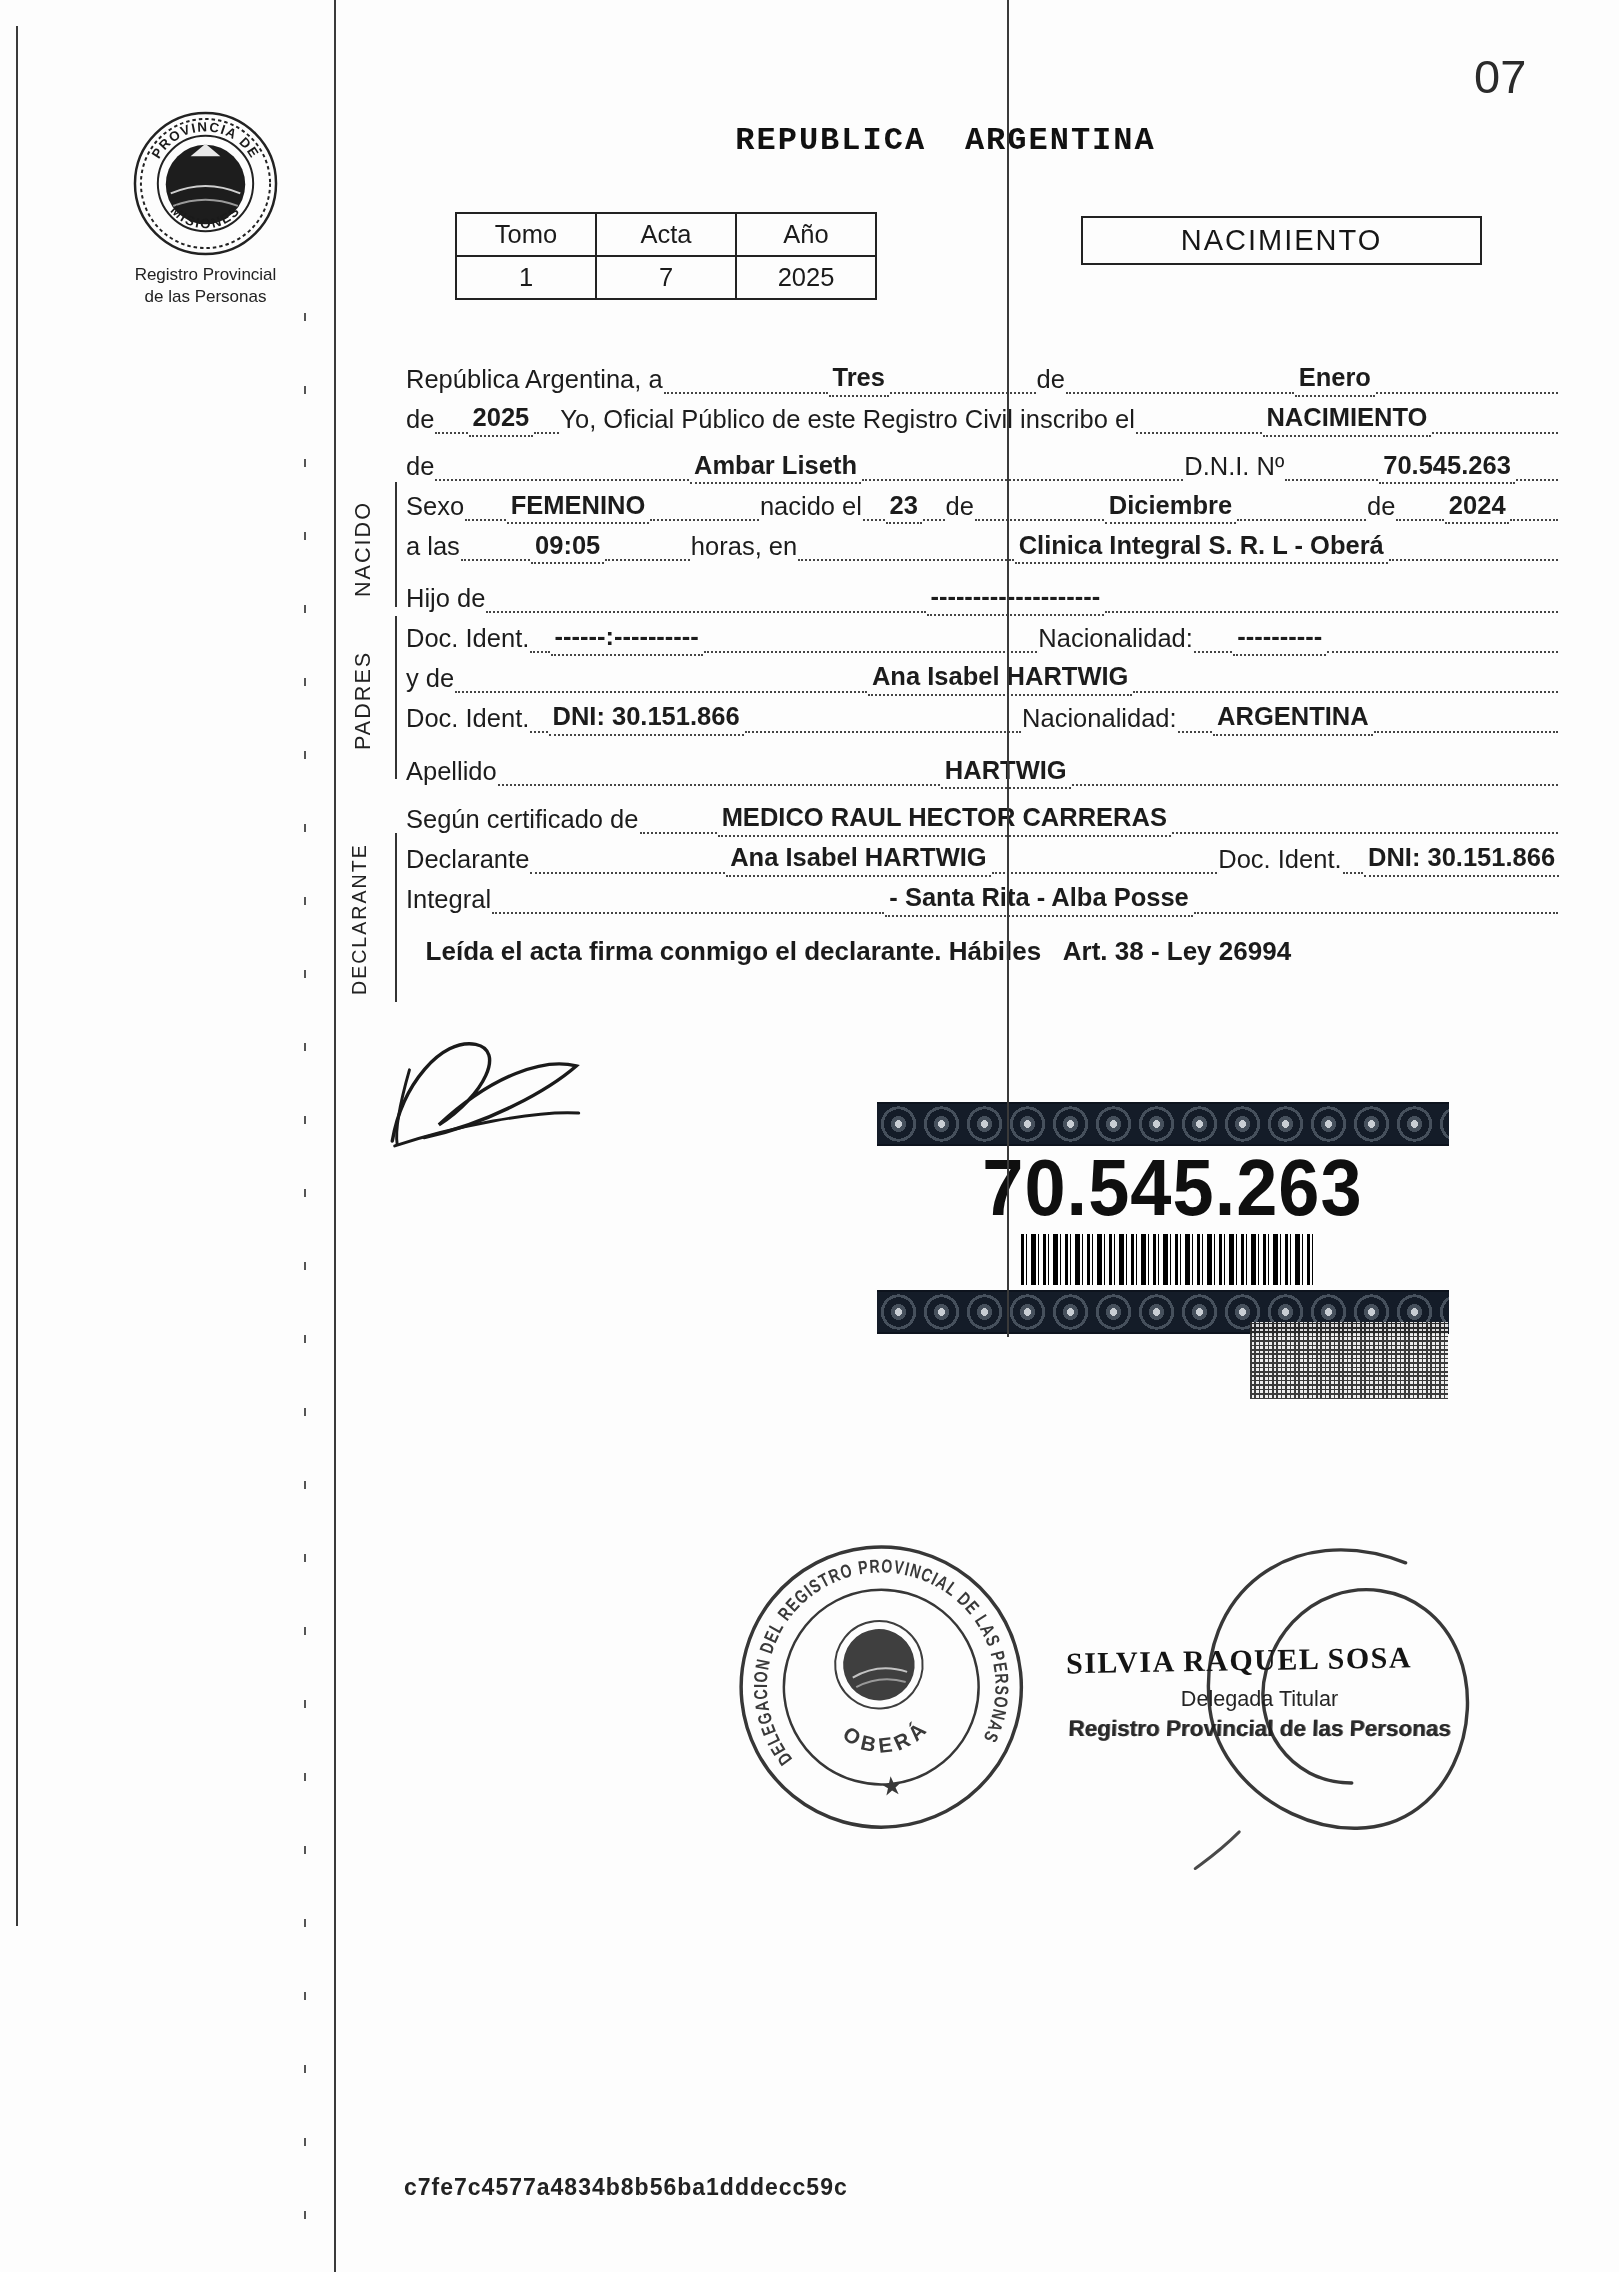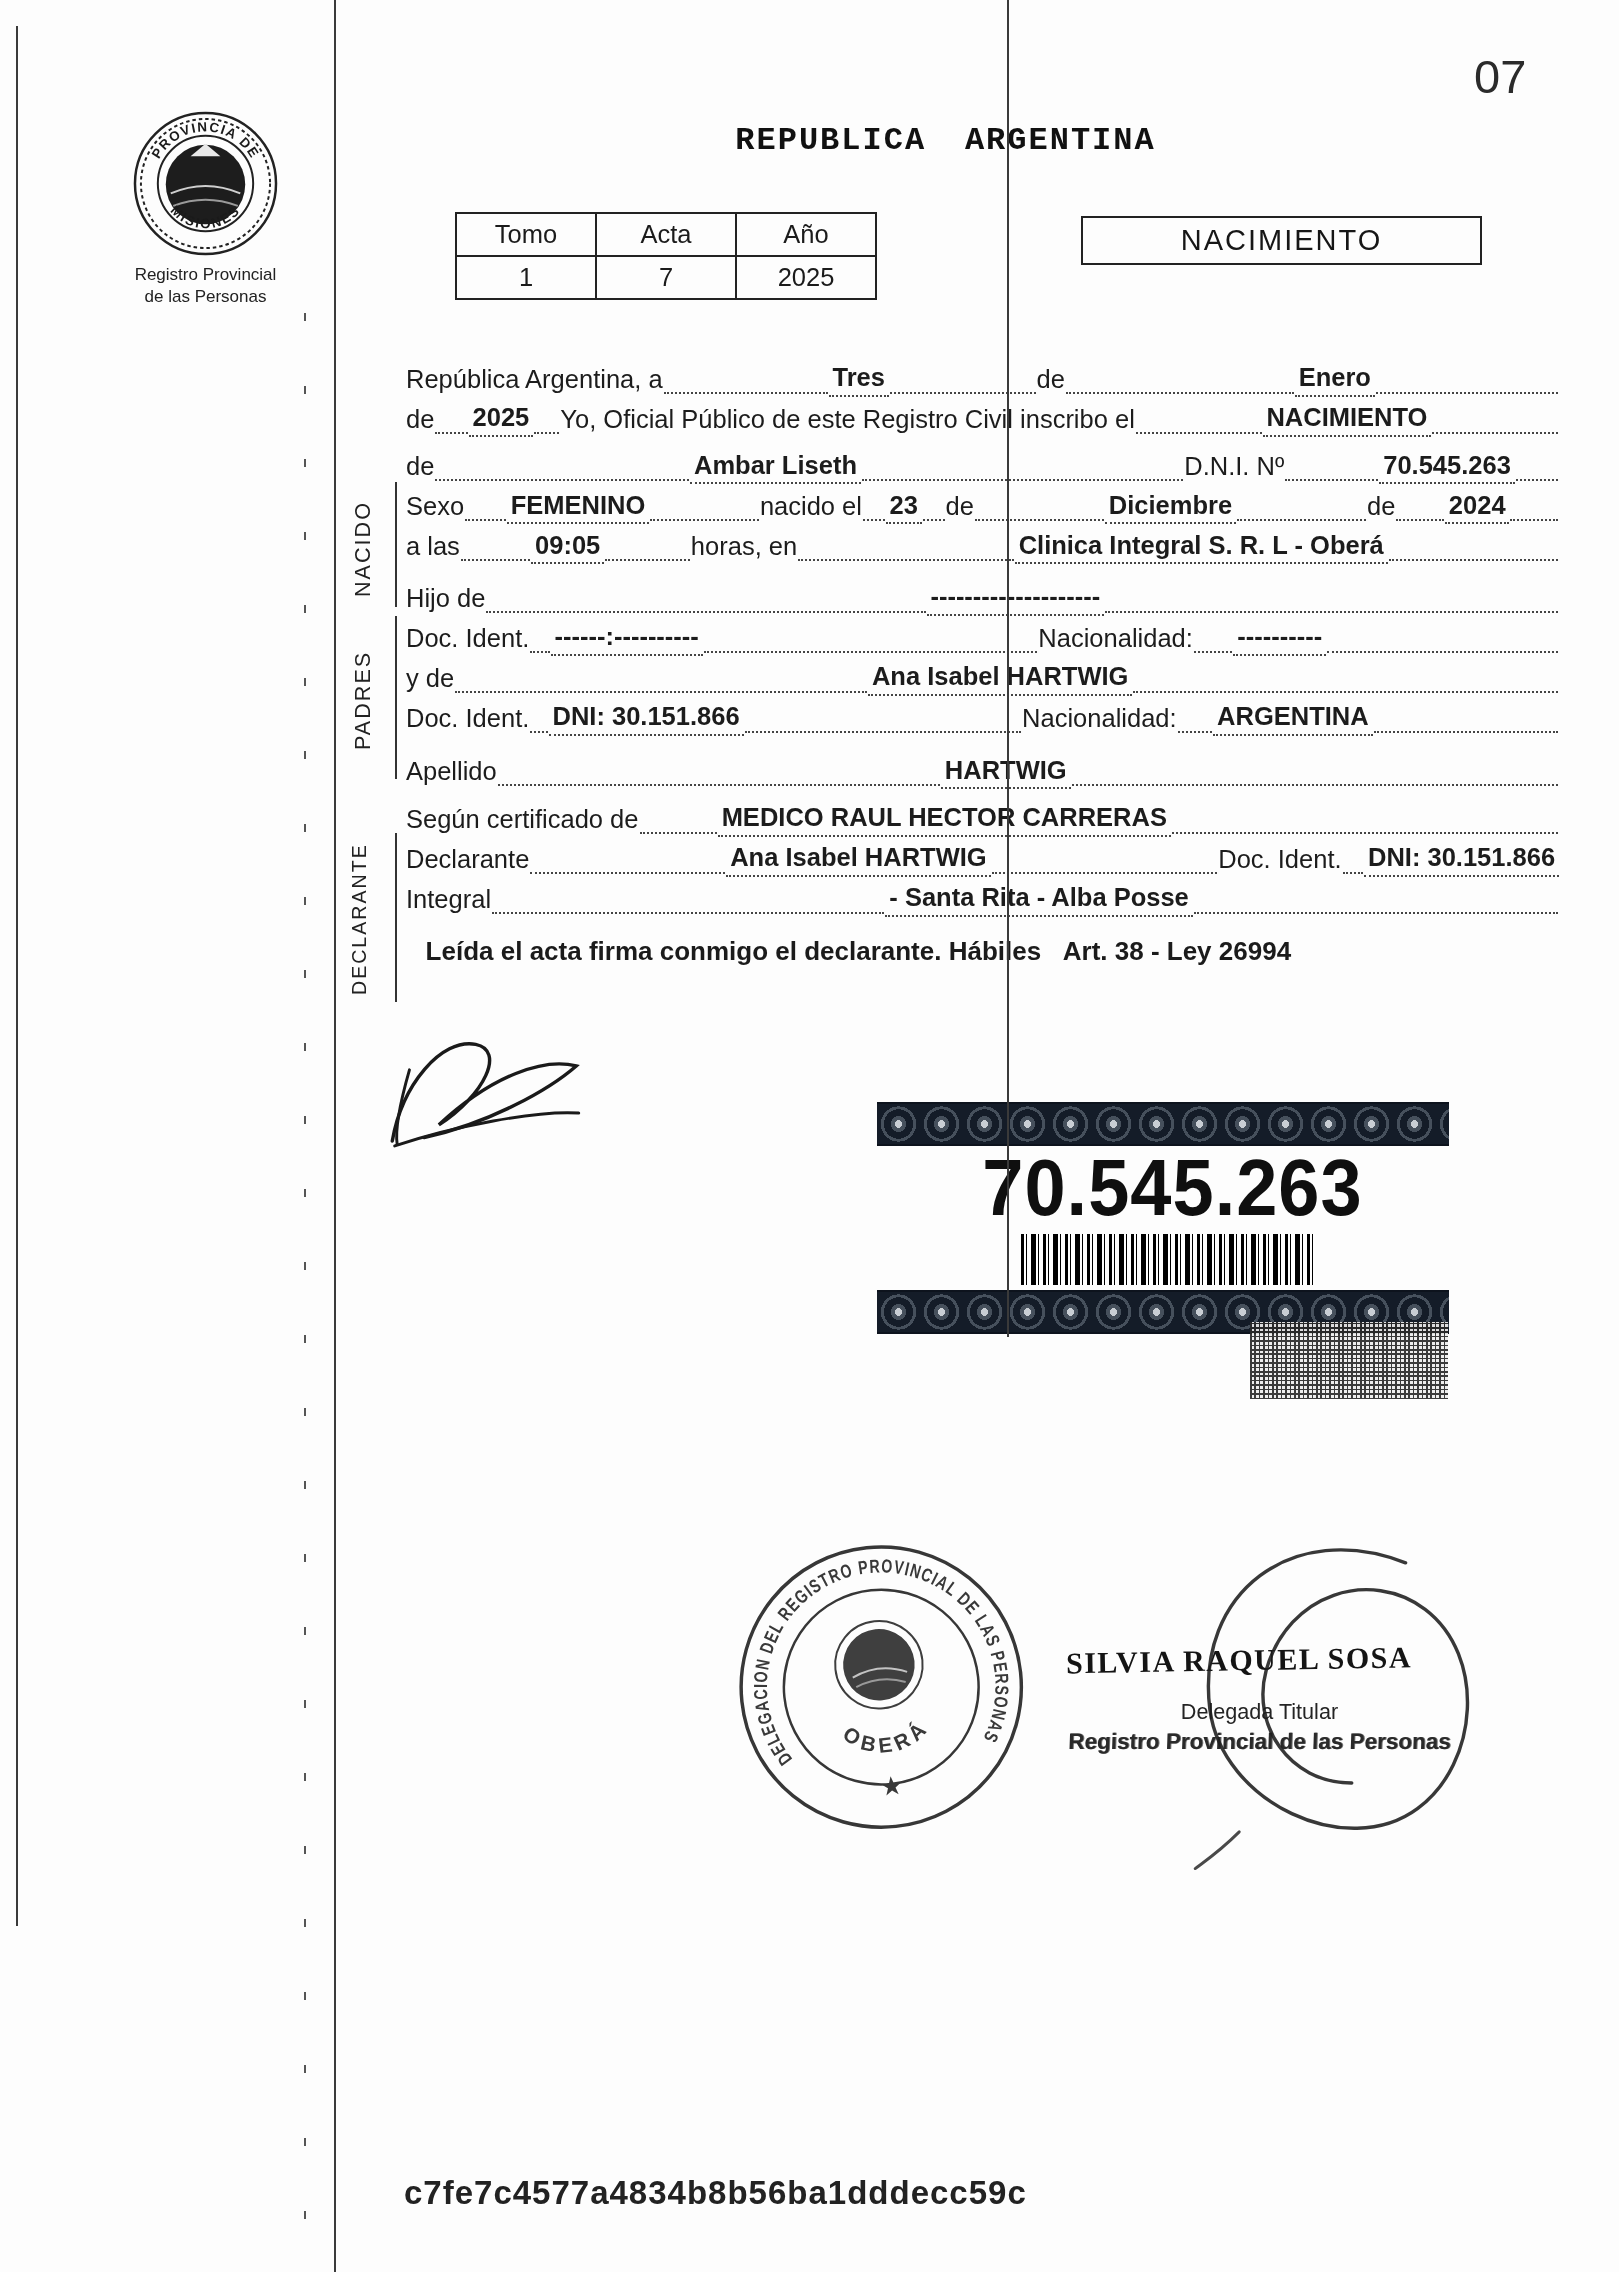--- a/index.html
+++ b/index.html
@@ -58,27 +58,27 @@
   #guilloche-patch{left:1250px;top:1322px;width:198px;height:77px;z-index:2;opacity:.92;
     background-color:#ececec;
     background-image:repeating-linear-gradient(0deg,#2a2a2a 0 1.5px,transparent 1.5px 4.4px),
                      repeating-linear-gradient(90deg,#2a2a2a 0 1.5px,transparent 1.5px 4.4px);}
 
   
   #round-stamp{left:732px;top:1533px;width:299px;height:313px;z-index:4;opacity:.9;transform:rotate(-6deg);}
   #officiant{left:1066px;top:1643px;width:387px;z-index:4;}
   #officiant .name{font-family:"Liberation Serif",serif;font-weight:700;font-size:30px;
     letter-spacing:1.5px;color:#141414;transform:rotate(-1deg);white-space:nowrap;}
-  #officiant .title{text-align:center;font-size:21.6px;color:#242424;margin-top:22px;}
+  #officiant .title{text-align:center;font-size:21.6px;color:#242424;margin-top:9px;}
   #officiant .org{text-align:center;font-size:22.5px;font-weight:700;color:#2a2a2a;margin-top:3.9px;
     text-shadow:1px 0 0 #777;transform:skewX(-2deg);white-space:nowrap;}
   #oval-signature{left:1141px;top:1509px;width:353px;height:362px;z-index:5;}
   #declarant-signature{left:380px;top:1011px;width:211px;height:157px;z-index:3;}
 
-  #hash-code{left:404px;top:2174px;font-size:33px;font-weight:700;letter-spacing:1px;color:#222;}
+  #hash-code{left:404px;top:2174px;font-size:23px;font-weight:700;letter-spacing:1px;color:#222;}
 
   #seal-logo{left:131px;top:109px;width:149px;height:149px;}
 </style>
 </head>
 <body>
 
 <div class="vline" style="left:16px;top:26.4px;width:2px;height:1900px;"></div>
 <div class="vline" style="left:334px;top:0;width:2px;height:2273px;"></div>
 <div class="dashcol" style="left:304px;top:313px;height:1949px;"></div>
 <div class="vline" style="left:1007px;top:0;width:2px;height:1337px;"></div>

